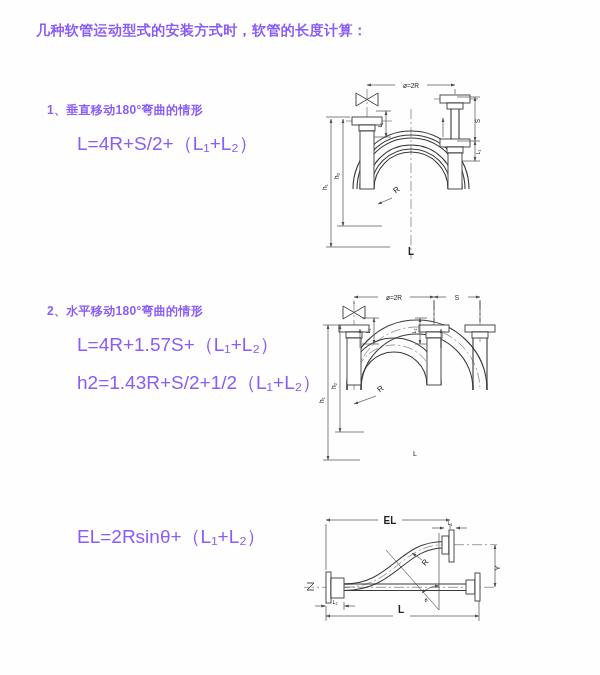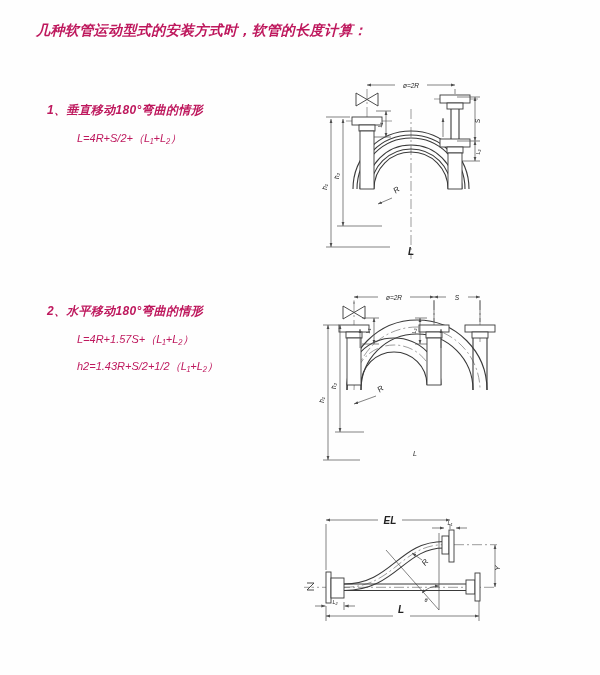--- a/index.html
+++ b/index.html
@@ -1,22 +1,22 @@
 <!DOCTYPE html>
 <html><head>
 <meta charset="utf-8">
 <style>
   html,body{margin:0;padding:0;background:#fff;}
   .page{position:relative;width:600px;height:675px;background:#fefefe;overflow:hidden;
-        font-family:"Liberation Sans","DejaVu Sans",sans-serif;color:#be185d;font-style:italic;}
+        font-family:"Liberation Sans","DejaVu Sans",sans-serif;color:#8b5cf6;}
   .title{position:absolute;left:36px;top:22px;font-size:14px;font-weight:700;letter-spacing:.4px;}
   .sec{position:absolute;left:47px;}
   #sec1{top:102px}#sec2{top:303px}#sec3{top:512px}
   .sec-heading{font-size:12px;font-weight:700;letter-spacing:.3px;}
-  .formula{font-size:11px;margin:12px 0 0 30px;white-space:nowrap;}
+  .formula{font-size:19px;margin:12px 0 0 30px;white-space:nowrap;}
   .dgm{position:absolute;}
   .dims path,.dims line{stroke:#4d4d4d;stroke-width:.7;fill:none;}
   .cl path,.cl line{stroke:#5a5a5a;stroke-width:.6;fill:none;stroke-dasharray:10 3 2 3;}
   .hw path,.hw line{stroke:#3a3a3a;stroke-width:1.1;fill:none;}
   .fl rect,.fl path{fill:#fff;stroke:#3a3a3a;stroke-width:.9;}
   .hatch{fill:url(#p1);}
   .hatch2{fill:url(#p2);}
   svg text{fill:#222;font-family:"Liberation Sans","DejaVu Sans",sans-serif;}
   .lbl{font-size:6.5px;text-anchor:middle;}
   .lbl-sm{font-size:5.5px;text-anchor:middle;}
@@ -181,20 +181,21 @@
     <text class="lbl" x="149" y="17.5">S</text>
     <text class="lbl" transform="translate(16,118) rotate(-90)">h₁</text>
     <text class="lbl" transform="translate(28,104) rotate(-90)">h₂</text>
     <text class="lbl-sm" transform="translate(62,49) rotate(-90)">L₁</text>
     <text class="lbl-sm" transform="translate(108,49) rotate(-90)">L₂</text>
     <text class="lbl-md" transform="translate(74,109) rotate(-38)">R</text>
     <text class="lbl" x="107" y="174" style="font-size:7px">L</text>
   </svg>
 
   <div class="sec" id="sec3">
+    <div class="formula">EL=2Rsinθ+（L₁+L₂）</div>
   </div>
 
   <svg class="dgm" style="left:298px;top:500px" width="302" height="175" viewBox="0 0 302 175">
 
     <g class="cl">
       <path d="M6,87.3 H196"></path>
       <path d="M46,87.3 C96,87.3 103,44.7 146,44.7"></path>
       <path d="M156,44.7 H199"></path>
     </g>
 

